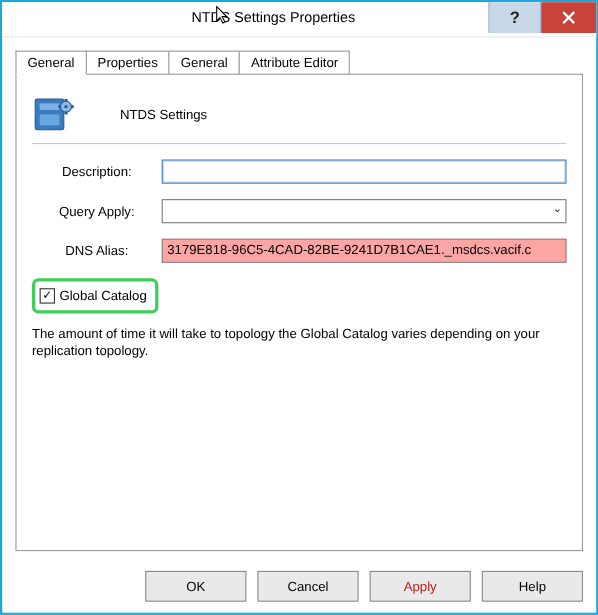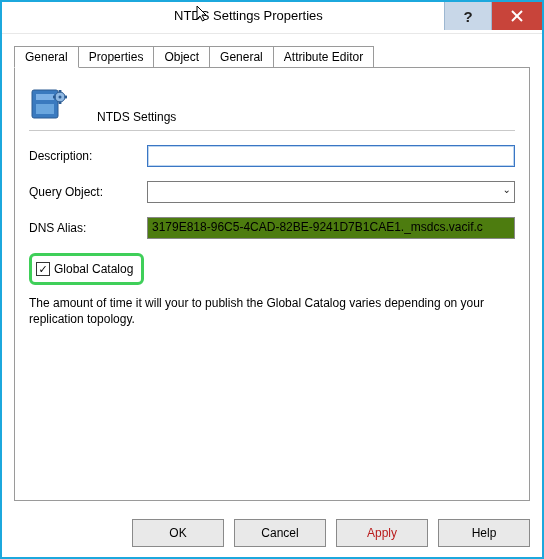--- a/index.html
+++ b/index.html
@@ -95,39 +95,40 @@
   .tabpage {
     flex: 1;
     border: 1px solid #9a9a9a;
     background: #fff;
     padding: 16px 14px 14px 14px;
     position: relative;
     z-index: 1;
   }
   .header-row {
     display: flex;
-    align-items: flex-end;
-    gap: 28px;
+    align-items: center;
+    gap: 40px;
     margin-bottom: 6px;
   }
   .icon-box {
     width: 40px; height: 40px;
   }
   .hr {
     border-top: 1px solid #c9c9c9;
     margin: 6px 0 14px 0;
   }
   .form-row {
     display: flex;
     align-items: center;
     margin-bottom: 14px;
   }
   .form-label {
     width: 118px;
     font-size: 12px;
+    text-align: center;
   }
   .text-input {
     flex: 1;
     height: 22px;
     border: 1px solid #6f9dd9;
     padding: 1px 3px;
     font-family: inherit;
     font-size: 12px;
     outline: none;
   }
@@ -145,21 +146,21 @@
   .combo-arrow {
     position: absolute;
     right: 3px; top: 2px;
     font-size: 10px;
     color: #222;
   }
   .readonly-input {
     flex: 1;
     height: 22px;
     border: 1px solid #888;
-    background: #4d7c0f;
+    background: #fca5a5;
     padding: 2px 4px;
     font-size: 12px;
     overflow: hidden;
     white-space: nowrap;
   }
   .checkbox-row {
     display: inline-flex;
     align-items: center;
     gap: 4px;
     padding: 6px 8px 6px 4px;
@@ -227,21 +228,20 @@
         </svg>
       </div>
     </div>
   </div>
 
   <div class="client">
 
     <div class="tabs">
       <div class="tab active">General</div>
       <div class="tab">Properties</div>
-      <div class="tab">Object</div>
       <div class="tab">General</div>
       <div class="tab">Attribute Editor</div>
     </div>
 
     <div class="tabpage">
 
       <div class="header-row">
         <div class="icon-box">
           <svg width="40" height="40" viewBox="0 0 40 40">
             <rect x="3" y="6" width="26" height="28" rx="2" fill="#3a7abf" stroke="#2a5a92"></rect>
@@ -259,40 +259,40 @@
       </div>
 
       <div class="hr"></div>
 
       <div class="form-row">
         <div class="form-label">Description:</div>
         <input class="text-input focused" type="text" value="" style="">
       </div>
 
       <div class="form-row">
-        <div class="form-label">Query Object:</div>
+        <div class="form-label">Query Apply:</div>
         <div class="combo">
           <span></span>
           <span class="combo-arrow">⌄</span>
         </div>
       </div>
 
       <div class="form-row">
         <div class="form-label">DNS Alias:</div>
         <div class="readonly-input">3179E818-96C5-4CAD-82BE-9241D7B1CAE1._msdcs.vacif.c</div>
       </div>
 
       <div class="highlight-box">
         <label class="checkbox-row">
           <span class="check">✓</span>
           <span>Global Catalog</span>
         </label>
       </div>
 
-      <div class="info-text">The amount of time it will your to publish the Global Catalog varies depending on your replication topology.</div>
+      <div class="info-text">The amount of time it will take to topology the Global Catalog varies depending on your replication topology.</div>
 
     </div>
 
   </div>
 
   <div class="button-row">
     <button class="btn">OK</button>
     <button class="btn">Cancel</button>
     <button class="btn" disabled="">Apply</button>
     <button class="btn">Help</button>

